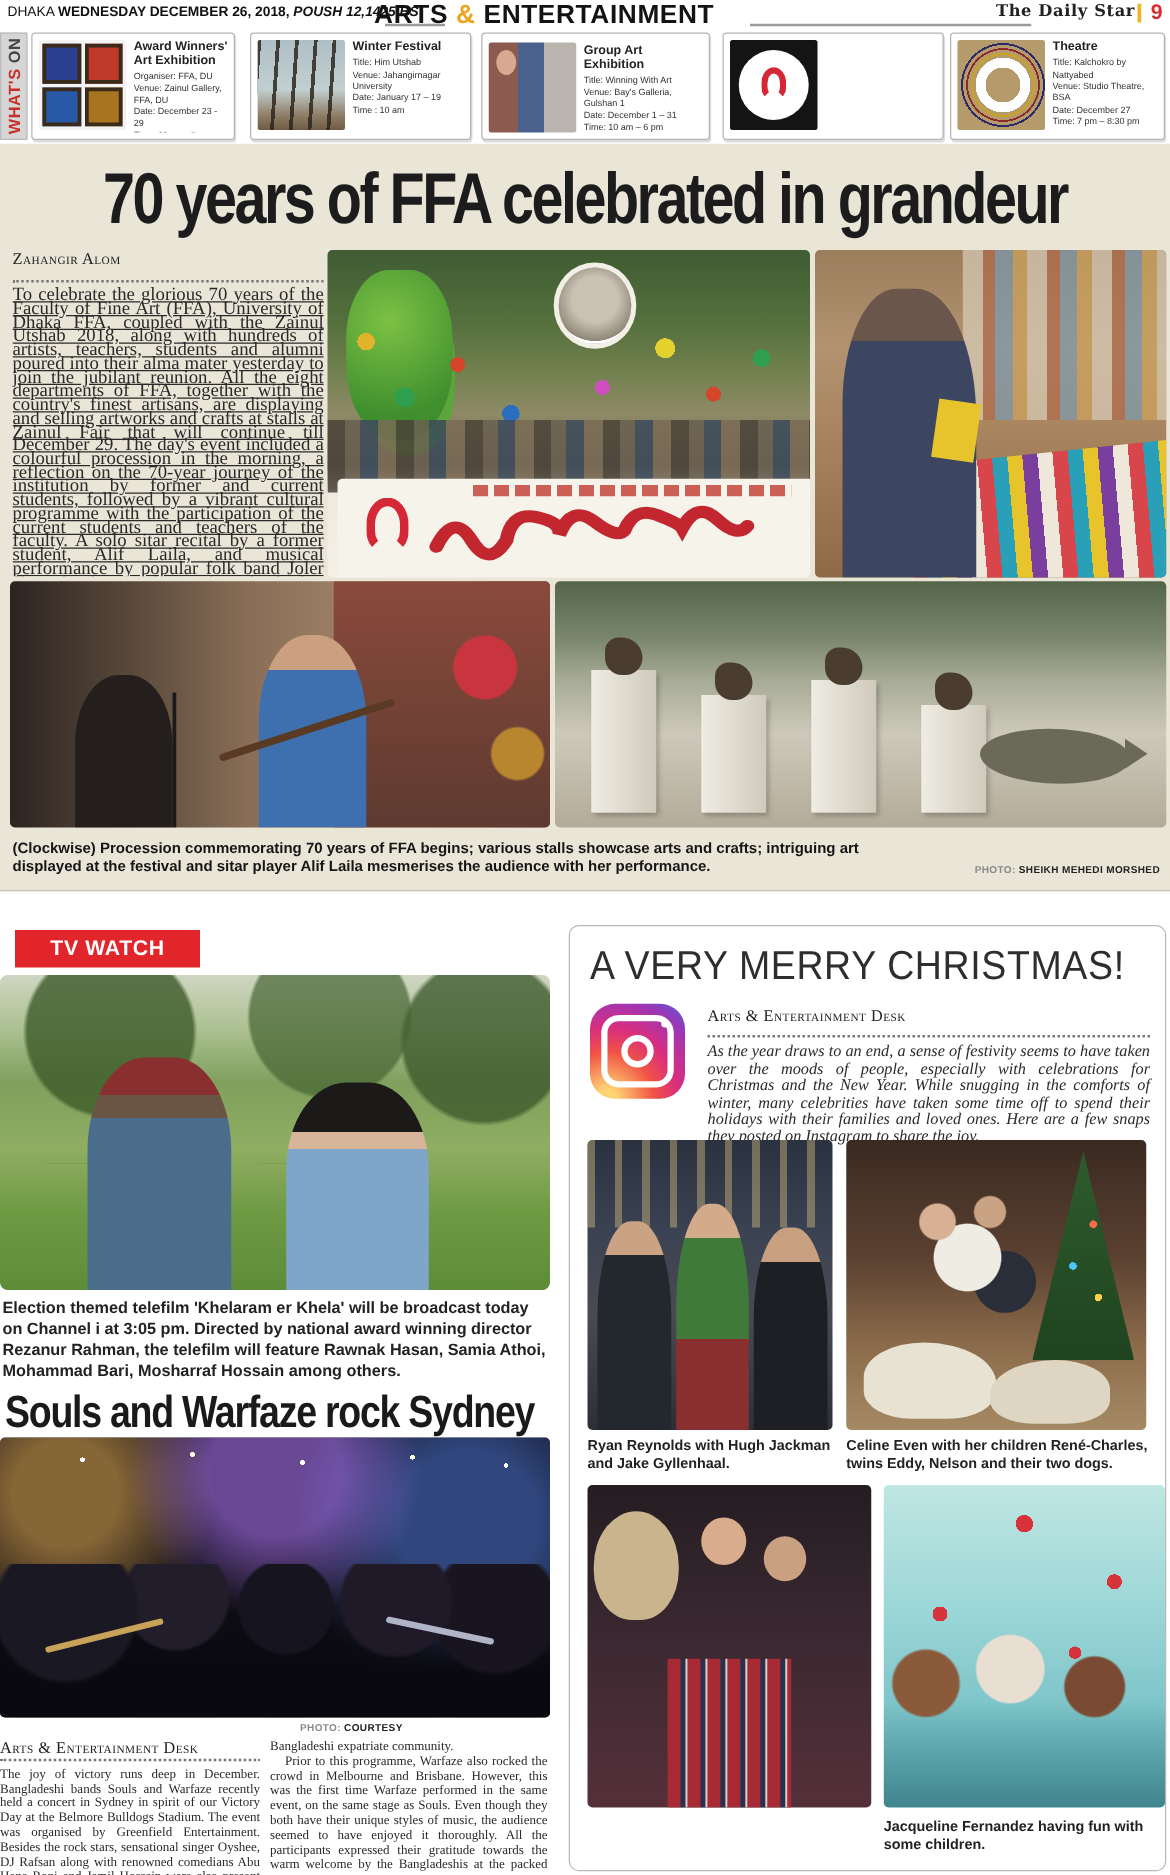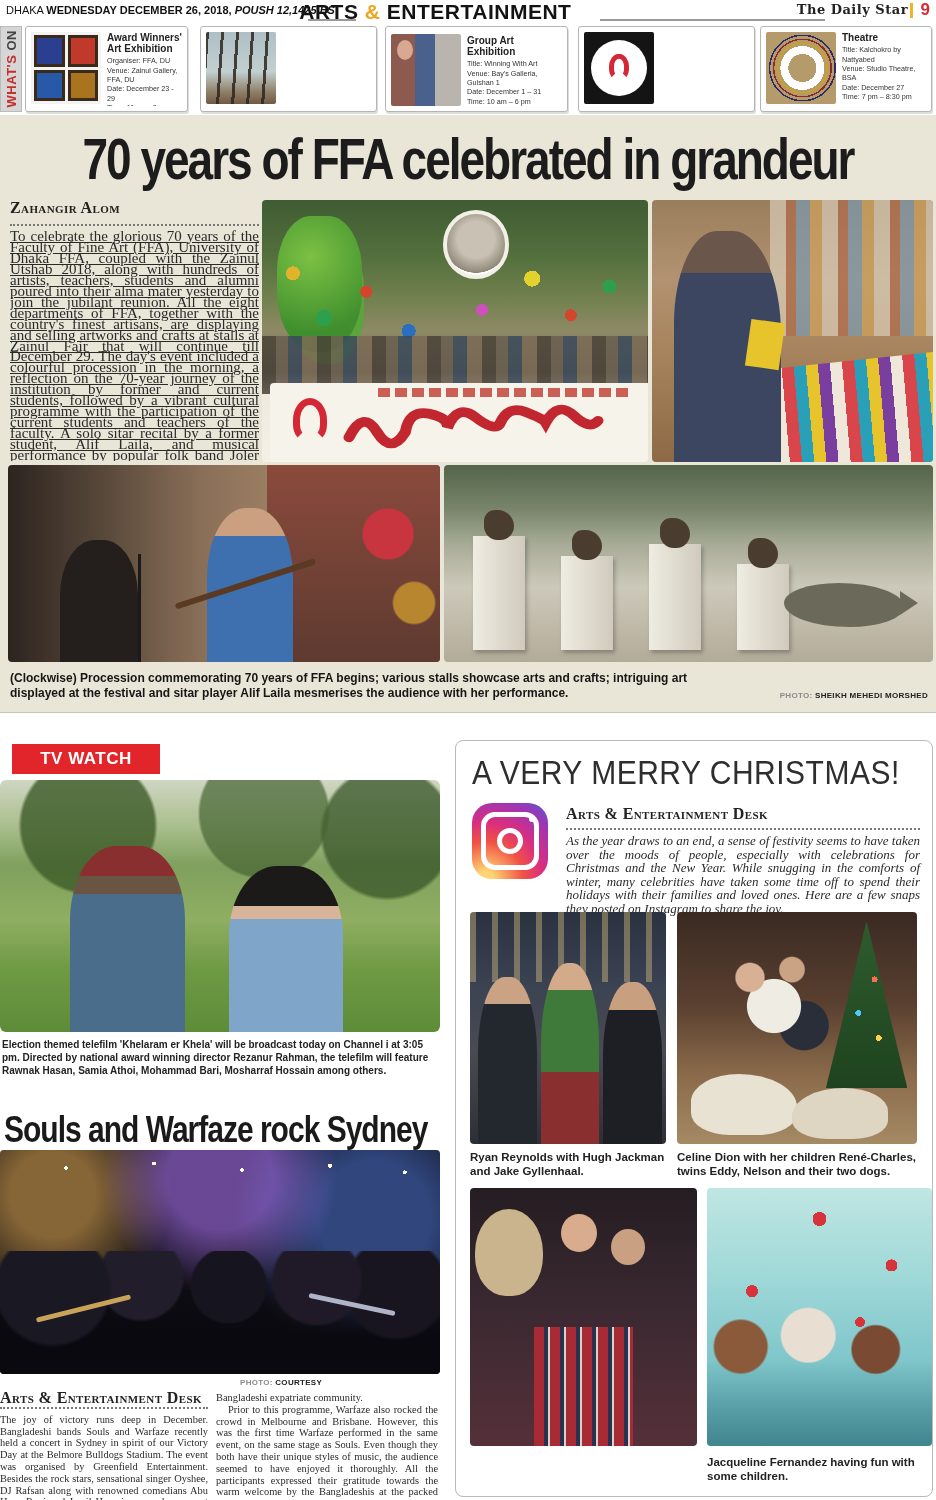--- a/index.html
+++ b/index.html
@@ -40,21 +40,21 @@
   .thumb-reunion { background:#141414; }
   .thumb-reunion .disc { position:absolute; left:50%; top:50%; transform:translate(-50%,-50%); width:56px; height:56px; border-radius:50%; background:#fff; }
   .thumb-reunion .mark { position:absolute; left:50%; top:50%; transform:translate(-50%,-55%); width:20px; height:26px; border-radius:50% 50% 40% 40%; border:5px solid #d42837; border-bottom-color:transparent; }
   .thumb-theatre { background:#b59a6b; }
   .thumb-theatre .rings { position:absolute; inset:0; background:
       radial-gradient(circle at 52% 50%, transparent 0 14px, #fff 14px 22px, transparent 22px 24px, #caa31f 24px 25.5px, transparent 25.5px 28px, #8a2a2a 28px 29.5px, transparent 29.5px 32px, #2a2a6a 32px 33.5px, transparent 33.5px); }
 
   
   .lead-block { position:absolute; left:0; top:115px; width:936px; height:598px; background:#e9e5d7; border-bottom:1px solid #c9c5b8; }
   .lead-headline { position:absolute; left:0; top:10px; width:100%; text-align:center; font-size:46px; font-weight:bold; letter-spacing:-2px; color:#1c1c1c; transform:scaleY(1.25); transform-origin:top center; white-space:nowrap; }
-  .byline { font-family:"Liberation Serif", serif; font-variant:small-caps; font-weight:bold; font-size:16px; color:#222; letter-spacing:0.4px; }
+  .byline { font-family:"Liberation Serif", serif; font-variant:small-caps; font-weight:normal; font-size:13px; color:#222; letter-spacing:0.4px; }
   .dotted-rule { border-top:2px dotted #777; height:0; margin:3px 0 5px 0; }
   .lead-byline { position:absolute; left:10px; top:84px; width:248px; }
   .lead-body { position:absolute; left:10px; top:106px; width:249px; height:240px; overflow:hidden;
                font-family:"Liberation Serif", serif; font-size:15px; line-height:10.95px; text-align:justify; color:#2a2a2a;text-decoration:underline; }
   .lead-caption { position:absolute; left:10px; top:556px; width:680px; font-size:12px; font-weight:bold; line-height:1.25; color:#161616; }
   .photo-credit { font-size:8px; letter-spacing:0.3px; }
   .photo-credit .pc-label { color:#8a8a8a; font-weight:bold; }
   .photo-credit .pc-name { color:#222; font-weight:bold; }
   .lead-credit { position:absolute; right:8px; top:576px; text-align:right; }
 
@@ -114,21 +114,21 @@
   .ph-sculpt .fish { position:absolute; right:6%; bottom:18%; width:120px; height:44px; border-radius:50% 60% 50% 60%; background:#6b6a5a; }
   .ph-sculpt .fish:after { content:""; position:absolute; right:-14px; top:8px; border-left:18px solid #6b6a5a; border-top:12px solid transparent; border-bottom:12px solid transparent; }
 
   
   .tvwatch-label { position:absolute; left:12px; top:744px; width:148px; height:30px; background:#e2252b; color:#fff; display:flex; align-items:center; justify-content:center; font-size:17px; font-weight:bold; letter-spacing:0.5px; }
   .ph-tv { left:0px; top:780px; width:440px; height:252px; border-radius:6px;
      background:linear-gradient(180deg,#cfd6c2 0%,#aabf8e 18%,#7fa05e 34%,#8fae62 55%,#6f9a44 75%,#5d8c38 100%); }
   .ph-tv .trees { position:absolute; inset:0 0 40% 0; background:radial-gradient(circle at 20% 30%, rgba(60,90,40,0.8) 0 18%, transparent 19%), radial-gradient(circle at 60% 22%, rgba(70,100,50,0.7) 0 22%, transparent 23%), radial-gradient(circle at 88% 35%, rgba(55,85,40,0.75) 0 16%, transparent 17%); }
   .ph-tv .man { position:absolute; left:16%; bottom:0; width:26%; height:74%; border-radius:40% 40% 0 0; background:linear-gradient(180deg,#8a2f2f 0 16%, #6a5544 16% 26%, #4a6d8c 26% 100%); }
   .ph-tv .woman { position:absolute; left:52%; bottom:0; width:26%; height:66%; border-radius:42% 42% 0 0; background:linear-gradient(180deg,#1c1a18 0 24%, #d8b49a 24% 32%, #7fa6c9 32% 100%); }
-  .tv-caption { position:absolute; left:2px; top:1038px; width:436px; font-size:10px; font-weight:bold; line-height:1.3; color:#222; }
+  .tv-caption { position:absolute; left:2px; top:1038px; width:436px; font-size:13px; font-weight:bold; line-height:1.3; color:#222; }
 
   
   .sydney-headline { position:absolute; left:4px; top:1110px; font-size:30px; font-weight:bold; letter-spacing:-1px; color:#1a1a1a; transform:scaleY(1.2); transform-origin:top left; white-space:nowrap; }
   .ph-band { left:0px; top:1150px; width:440px; height:224px; background:#0d0c12; }
   .ph-band .glow { position:absolute; inset:0; background:
       radial-gradient(circle at 50% 12%, rgba(180,120,255,0.55) 0 18%, transparent 40%),
       radial-gradient(circle at 85% 30%, rgba(90,140,255,0.45) 0 14%, transparent 35%),
       radial-gradient(circle at 12% 20%, rgba(255,190,90,0.5) 0 10%, transparent 28%); }
   .ph-band .lights { position:absolute; inset:0; background:
       radial-gradient(circle 2px at 15% 8%, #fff 99%, transparent), radial-gradient(circle 2px at 35% 6%, #ffd 99%, transparent),
@@ -235,20 +235,27 @@
       <div class="event-line">Venue: Zainul Gallery, FFA, DU</div>
       <div class="event-line">Date: December 23 - 29</div>
       <div class="event-line">Time: 11 am - 8 pm</div>
     </div>
   </div>
 
   <div class="event-box" style="left:200px; width:177px;">
     <div class="event-thumb thumb-winter">
       <div class="trunks"></div>
     </div>
+    <div class="event-text">
+      <div class="event-title">Winter Festival</div>
+      <div class="event-line">Title: Him Utshab</div>
+      <div class="event-line">Venue: Jahangirnagar University</div>
+      <div class="event-line">Date: January 17 – 19</div>
+      <div class="event-line">Time : 10 am</div>
+    </div>
   </div>
 
   <div class="event-box" style="left:385px; width:183px;align-items:flex-end;">
     <div class="event-thumb thumb-group">
       <div class="face"></div>
     </div>
     <div class="event-text">
       <div class="event-title">Group Art Exhibition</div>
       <div class="event-line">Title: Winning With Art</div>
       <div class="event-line">Venue: Bay's Galleria, Gulshan 1</div>
@@ -389,21 +396,21 @@
     <div class="man2"></div>
     <div class="man3"></div>
   </div>
   <div class="photo ph-celine">
     <div class="tree"></div>
     <div class="family"></div>
     <div class="dog1"></div>
     <div class="dog2"></div>
   </div>
   <div class="celeb-caption" style="left:470px; top:1150px; width:200px;">Ryan Reynolds with Hugh Jackman and Jake Gyllenhaal.</div>
-  <div class="celeb-caption" style="left:677px; top:1150px; width:248px;">Celine Dion with her children René-Charles, twins Eddy, Nelson and their two dogs.</div>
+  <div class="celeb-caption" style="left:677px; top:1150px; width:248px;">Celine Even with her children René-Charles, twins Eddy, Nelson and their two dogs.</div>
 
   <div class="photo ph-karisma">
     <div class="dog"></div>
     <div class="plaid"></div>
     <div class="face1"></div>
     <div class="face2"></div>
   </div>
   <div class="photo ph-jacq">
     <div class="hats"></div>
     <div class="kids"></div>

